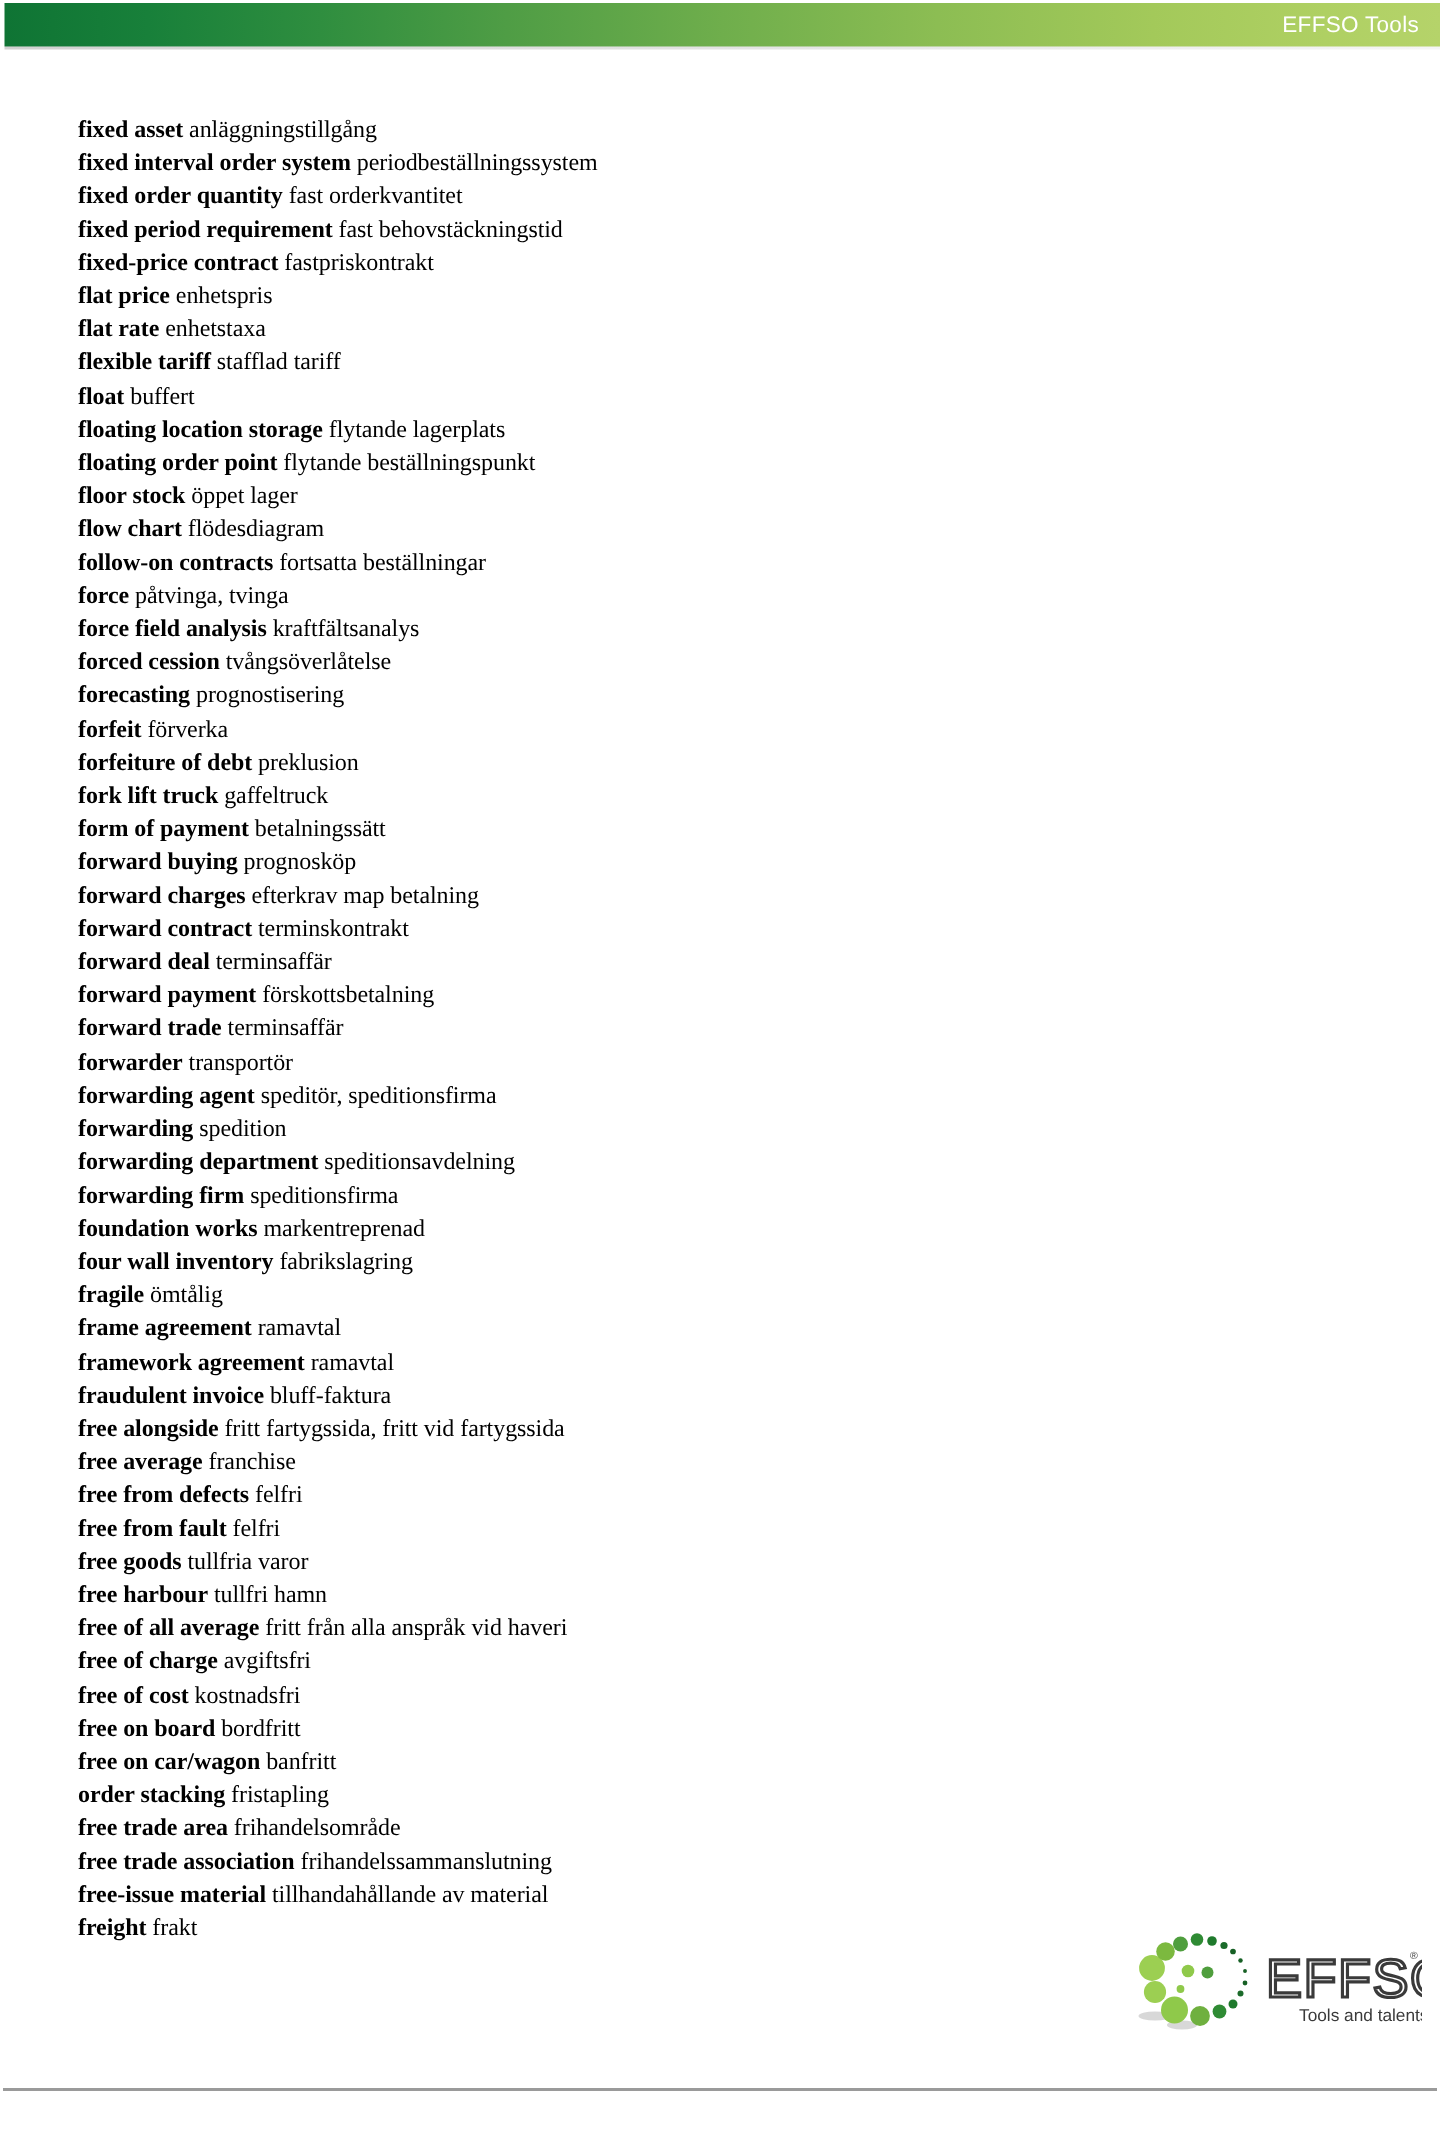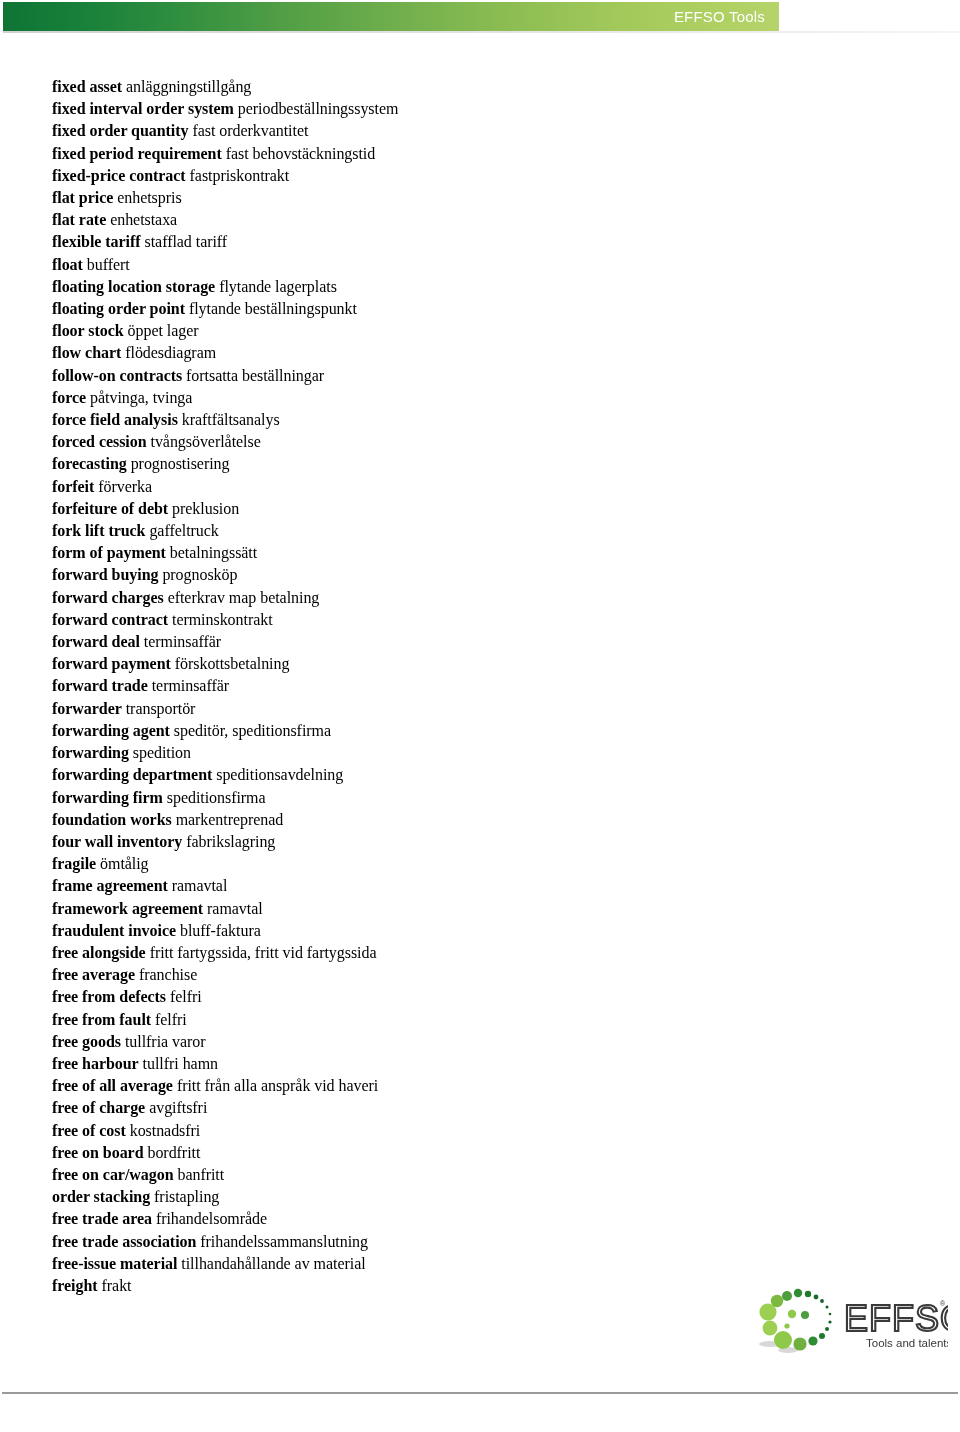--- a/index.html
+++ b/index.html
@@ -15,21 +15,21 @@
     font-family: "Liberation Serif", "DejaVu Serif", serif;
     color: #000000;
     overflow: hidden;
   }
 
   
   .header-band {
     position: absolute;
     left: 3px;
     top: 2px;
-    width: 776px;
+    width: 957px;
     height: 29px;
     background: linear-gradient(to right,
         #0f7434 0%,
         #18803a 10%,
         #2f8e3f 22%,
         #4f9d45 35%,
         #6fae4c 50%,
         #8cbd53 65%,
         #a3c95a 80%,
         #afd063 92%,

